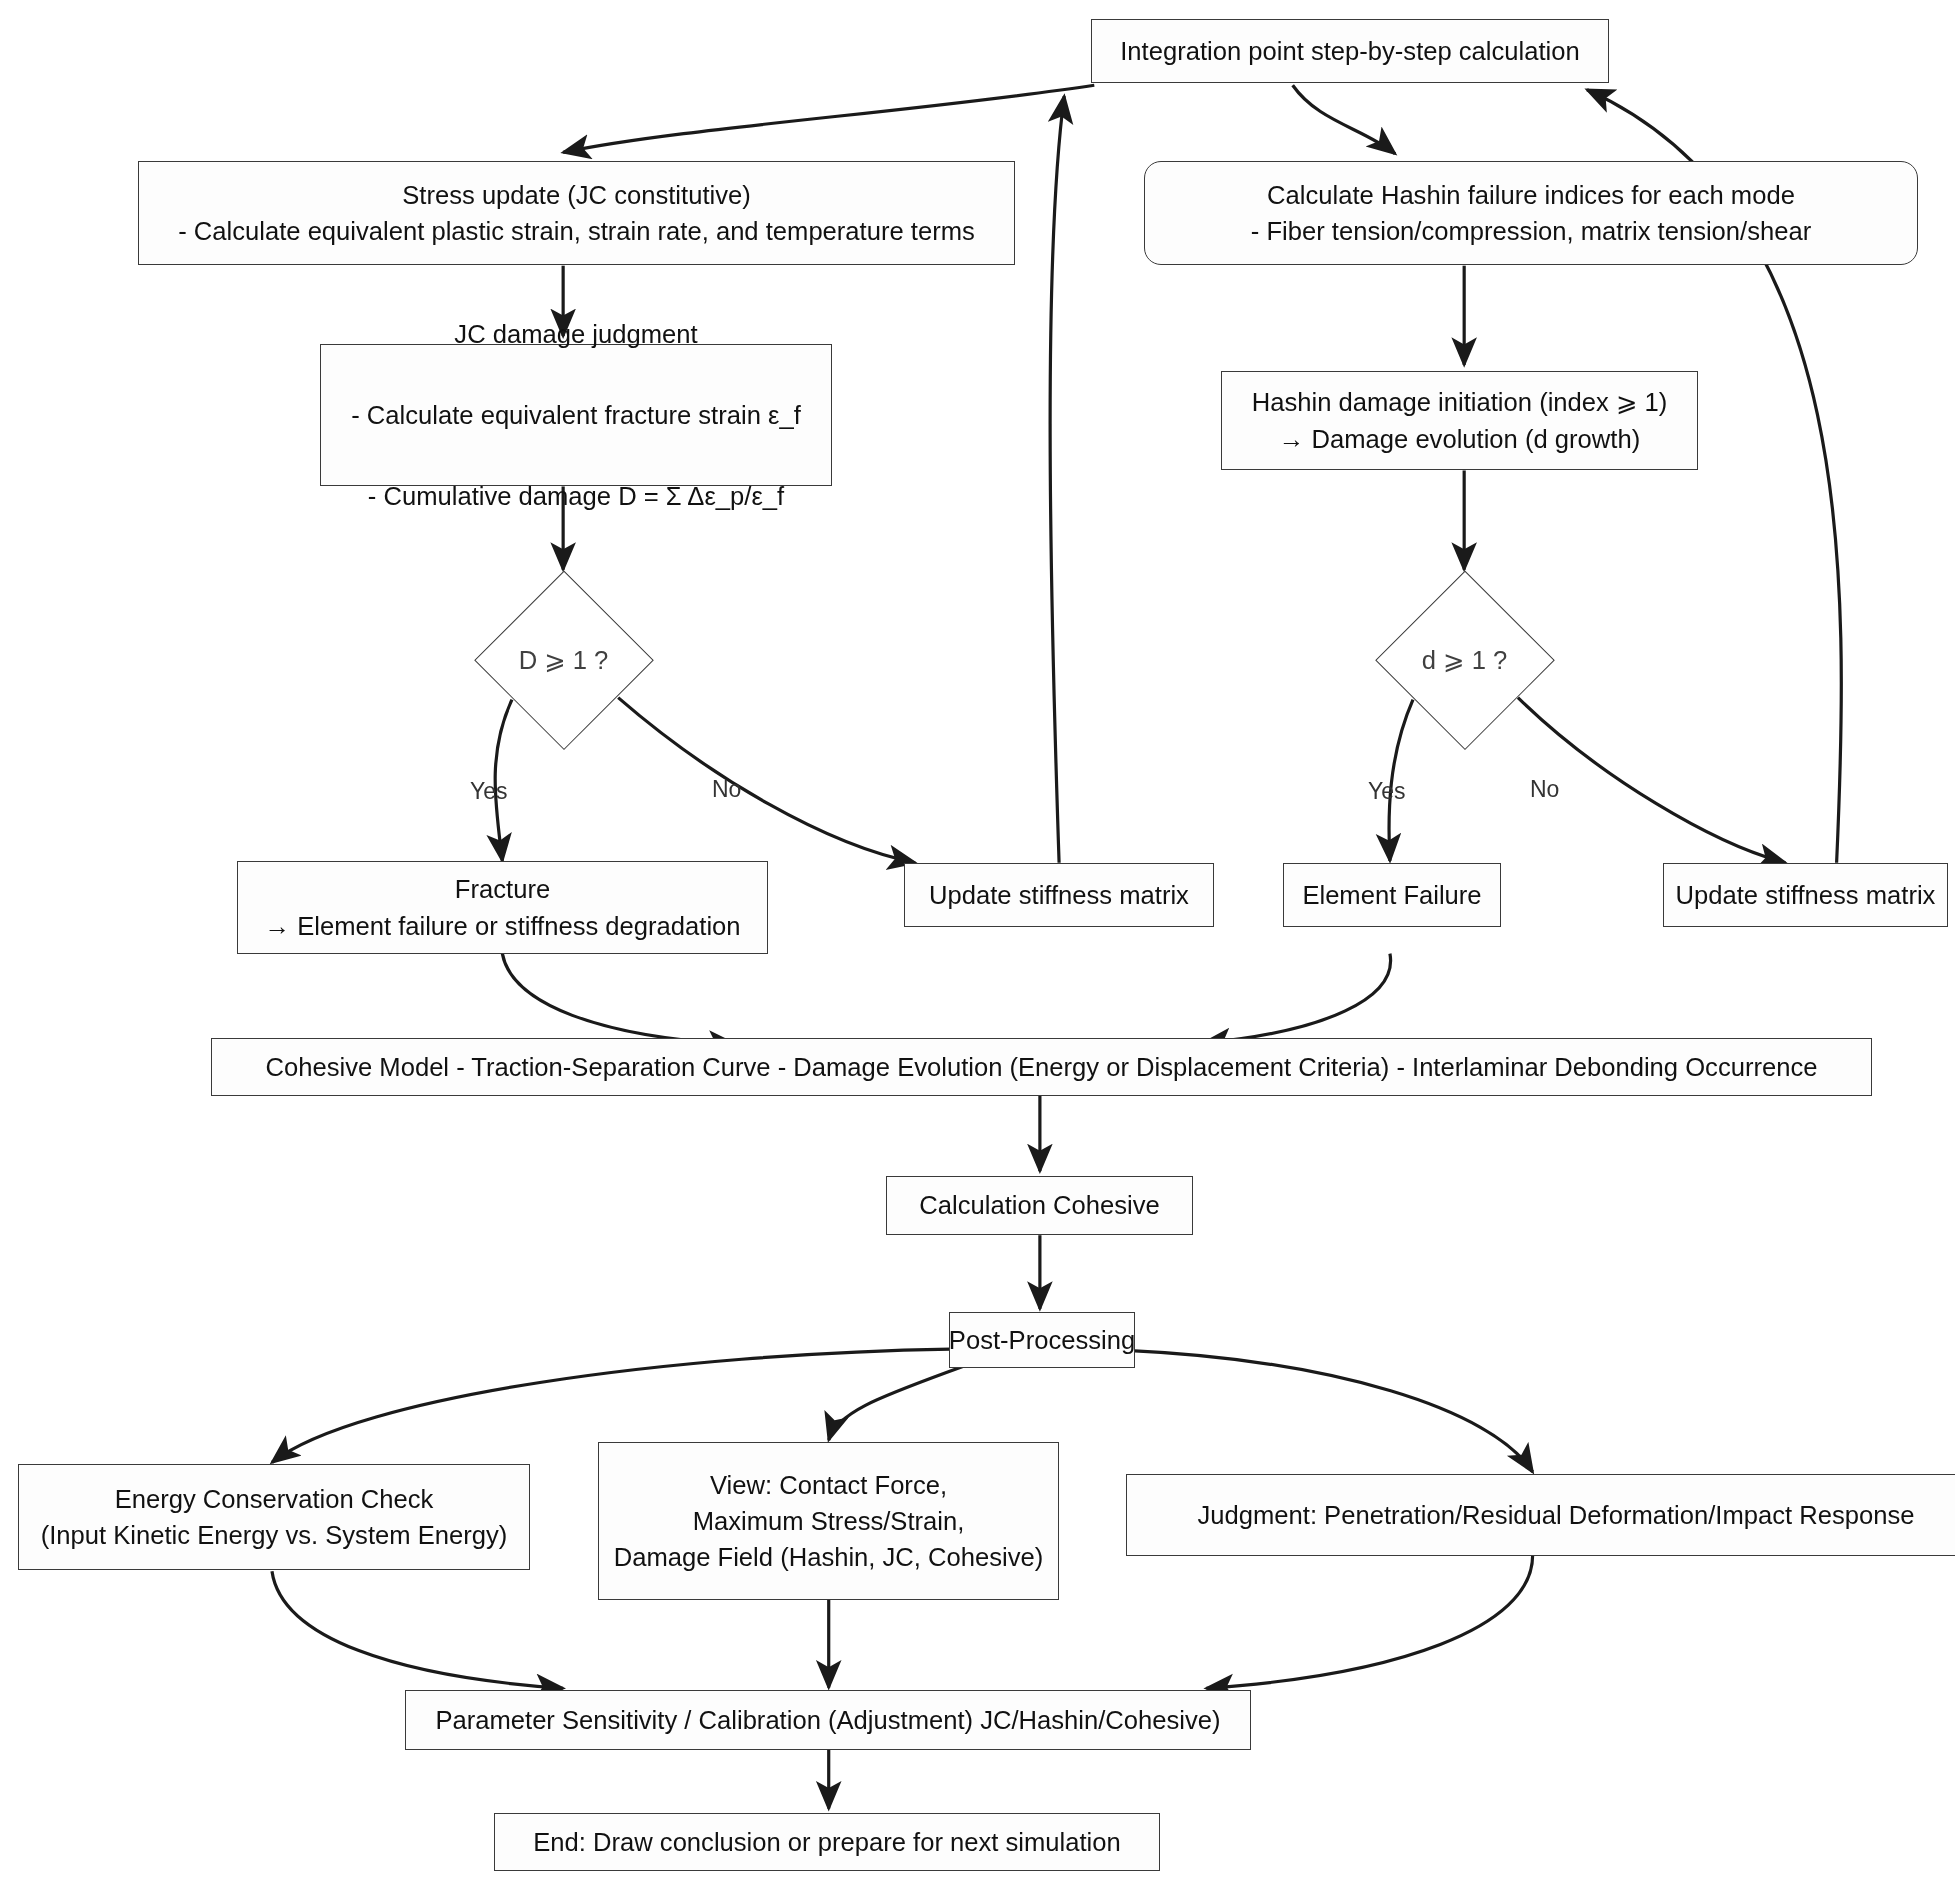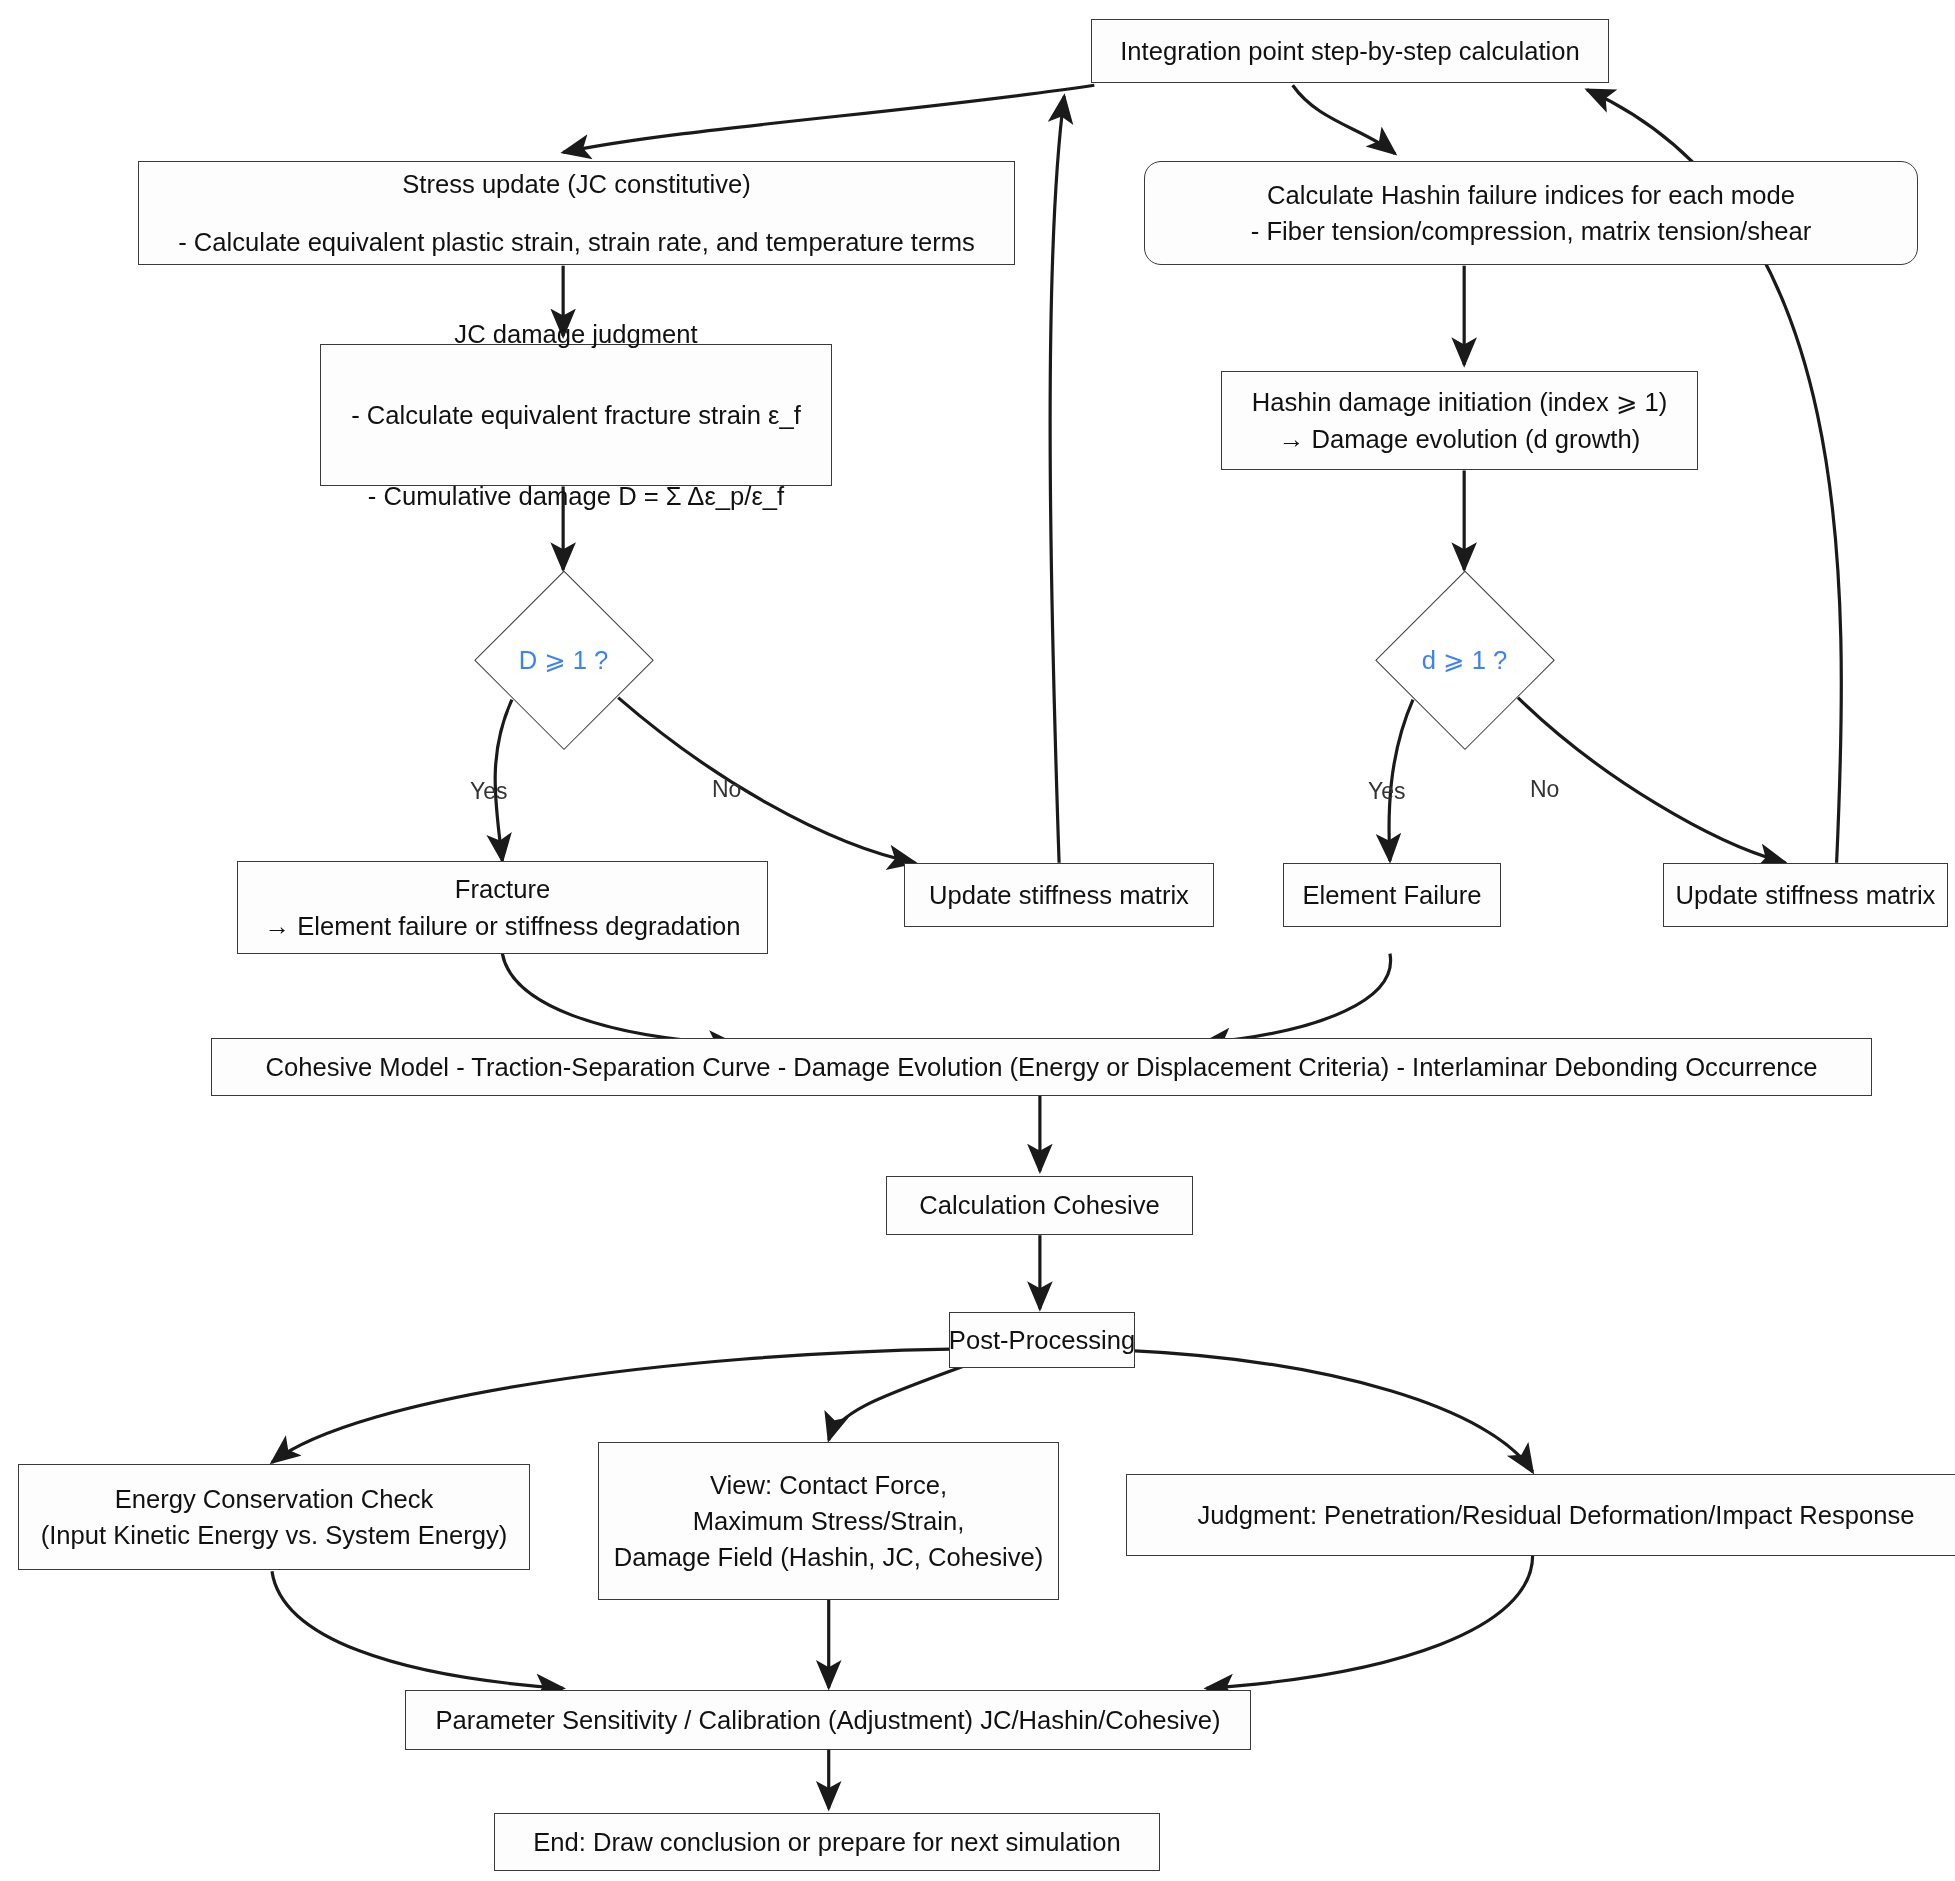--- a/index.html
+++ b/index.html
@@ -62,21 +62,21 @@
   .diamond .dlabel {
     position: absolute;
     left: 0;
     top: 0;
     width: 100%;
     height: 100%;
     display: flex;
     align-items: center;
     justify-content: center;
     font-size: 25.6px;
-    color: #3b82f6;
+    color: #404040;
     white-space: nowrap;
   }
   .edge-label {
     position: absolute;
     font-size: 23px;
     color: #333333;
     z-index: 3;
     white-space: nowrap;
     background: transparent;
   }
@@ -139,21 +139,21 @@
       <path d="M 1655,1348 C 1640,900 1630,400 1663,150"></path>
 
       <path d="M 2870,1348 C 2890,900 2900,330 2480,140"></path>
     </g>
   </svg>
 
   <div class="node" style="left:1091px; top:19px; width:518px; height:64px;">
     <span class="line">Integration point step-by-step calculation</span>
   </div>
 
-  <div class="node" style="left:138px; top:161px; width:877px; height:104px;justify-content:space-between;">
+  <div class="node" style="left:138px; top:161px; width:877px; height:104px;">
     <span class="line">Stress update (JC constitutive)</span>
     <span class="line">- Calculate equivalent plastic strain, strain rate, and temperature terms</span>
   </div>
 
   <div class="node" style="left:1144px; top:161px; width:774px; height:104px;border-radius:17px;">
     <span class="line">Calculate Hashin failure indices for each mode</span>
     <span class="line">- Fiber tension/compression, matrix tension/shear</span>
   </div>
 
   <div class="node" style="left:320px; top:344px; width:512px; height:142px;gap:45px;">

